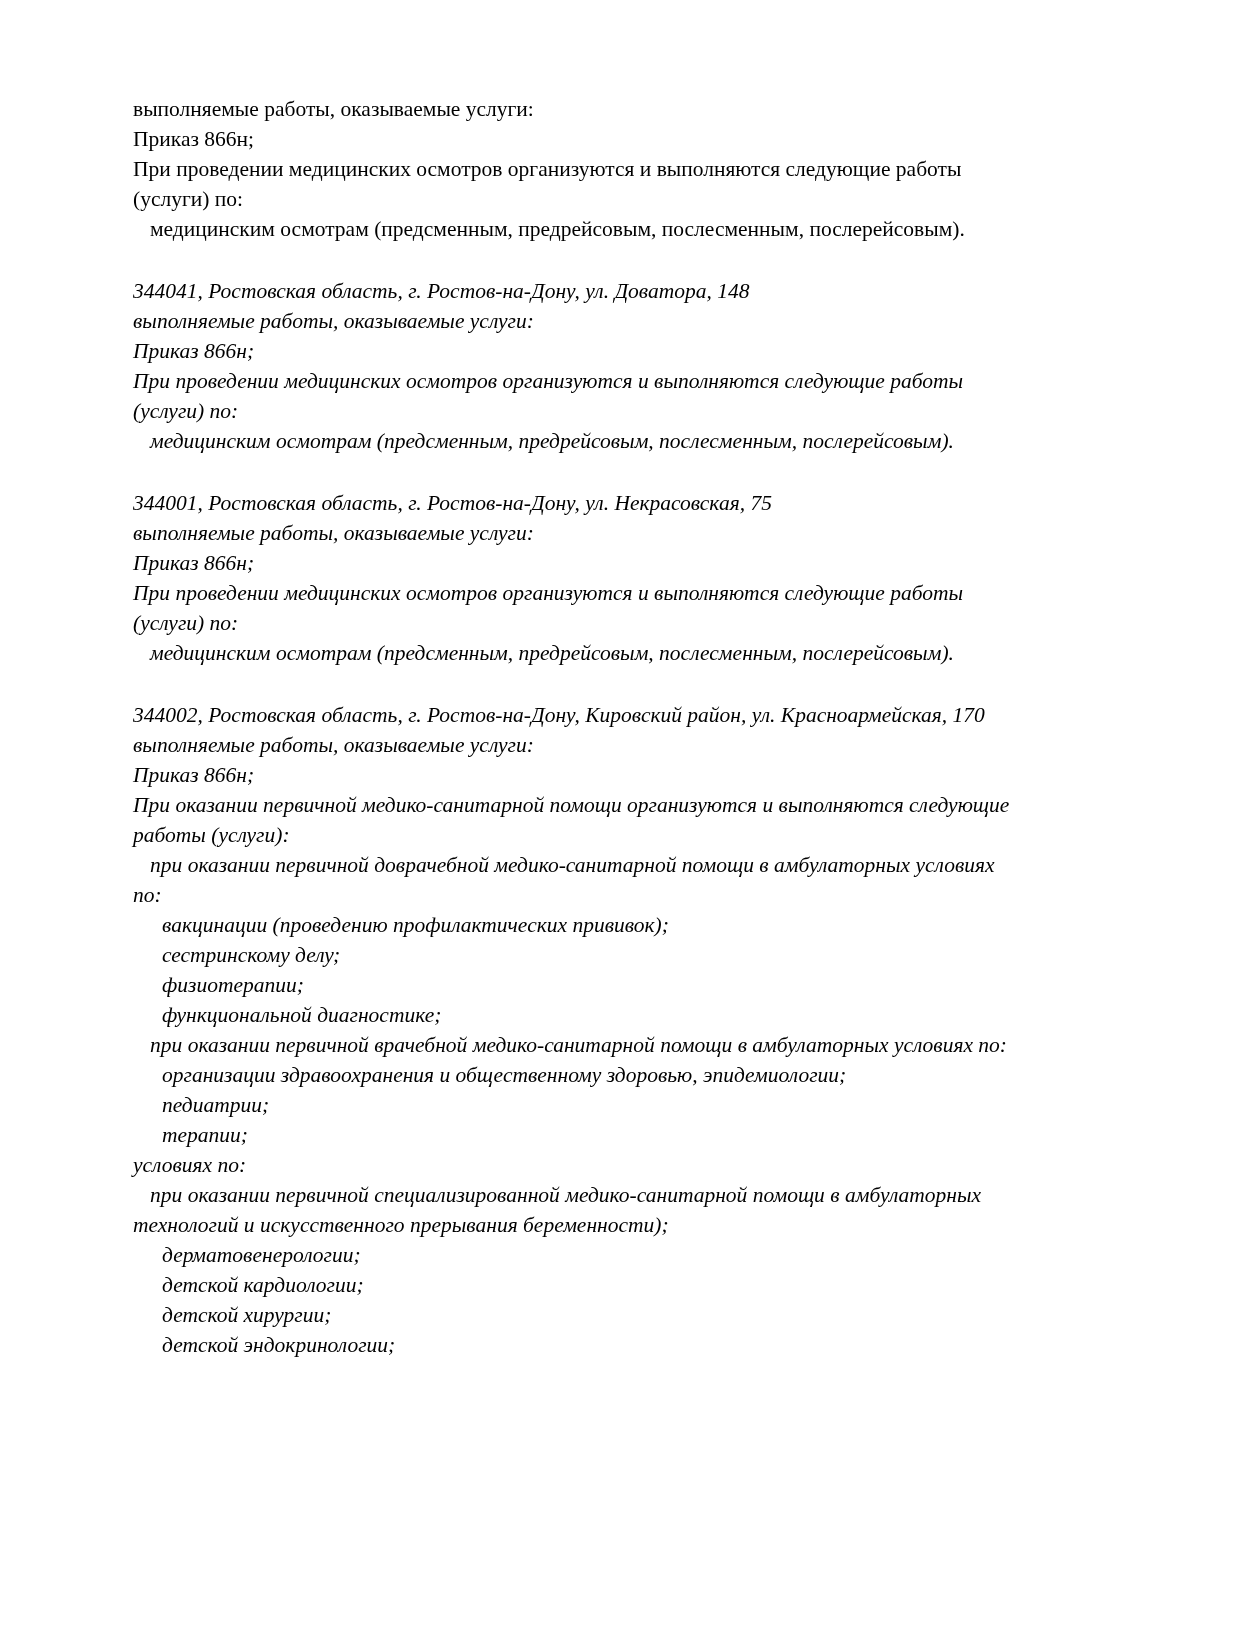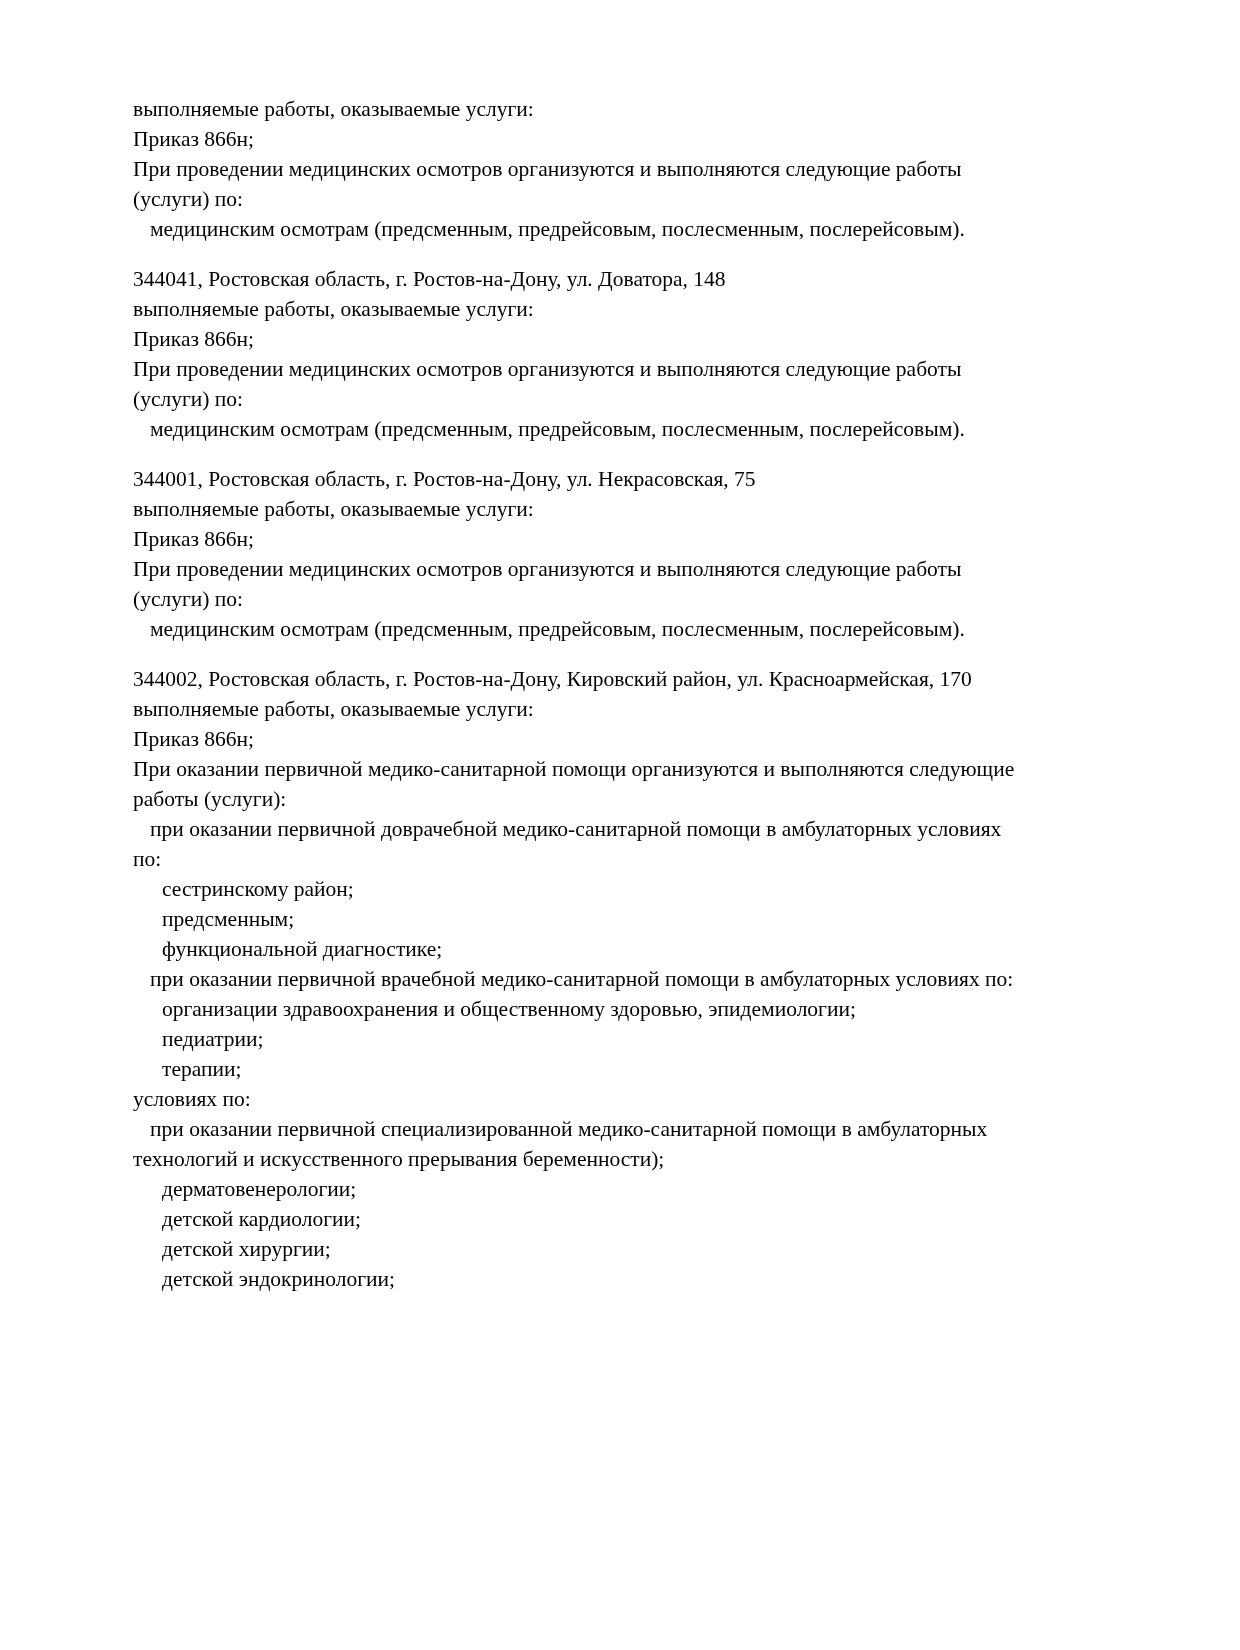--- a/index.html
+++ b/index.html
@@ -17,21 +17,21 @@
     width: 1240px;
     height: 1244px;
     padding: 94px 70px 7px 133px;
     background: #ffffff;
     color: #000000;
     font-family: "Liberation Serif", "DejaVu Serif", serif;
     font-size: 21.5px;
     line-height: 30px;
   }
   .section { margin: 0; }
-  .section + .section { margin-top: 20px; }
+  .section + .section { margin-top: 32px; font-style: italic; }
   .line {
     white-space: pre;
     color: #000000;
   }
   .ind-0 { padding-left: 0; }
   .ind-1 { padding-left: 17px; }
   .ind-2 { padding-left: 29px; }
 </style>
 </head>
 <body>
@@ -62,22 +62,23 @@
         <div class="line ind-1">медицинским осмотрам (предсменным, предрейсовым, послесменным, послерейсовым).</div>
       </section>
       <section class="section">
         <div class="line ind-0">344002, Ростовская область, г. Ростов-на-Дону, Кировский район, ул. Красноармейская, 170</div>
         <div class="line ind-0">выполняемые работы, оказываемые услуги:</div>
         <div class="line ind-0">Приказ 866н;</div>
         <div class="line ind-0">При оказании первичной медико-санитарной помощи организуются и выполняются следующие</div>
         <div class="line ind-0">работы (услуги):</div>
         <div class="line ind-1">при оказании первичной доврачебной медико-санитарной помощи в амбулаторных условиях</div>
         <div class="line ind-0">по:</div>
-        <div class="line ind-2">сестринскому район;</div>
-        <div class="line ind-2">предсменным;</div>
+        <div class="line ind-2">вакцинации (проведению профилактических прививок);</div>
+        <div class="line ind-2">сестринскому делу;</div>
+        <div class="line ind-2">физиотерапии;</div>
         <div class="line ind-2">функциональной диагностике;</div>
         <div class="line ind-1">при оказании первичной врачебной медико-санитарной помощи в амбулаторных условиях по:</div>
         <div class="line ind-2">организации здравоохранения и общественному здоровью, эпидемиологии;</div>
         <div class="line ind-2">педиатрии;</div>
         <div class="line ind-2">терапии;</div>
         <div class="line ind-0">условиях по:</div>
         <div class="line ind-1">при оказании первичной специализированной медико-санитарной помощи в амбулаторных</div>
         <div class="line ind-0">технологий и искусственного прерывания беременности);</div>
         <div class="line ind-2">дерматовенерологии;</div>
         <div class="line ind-2">детской кардиологии;</div>

